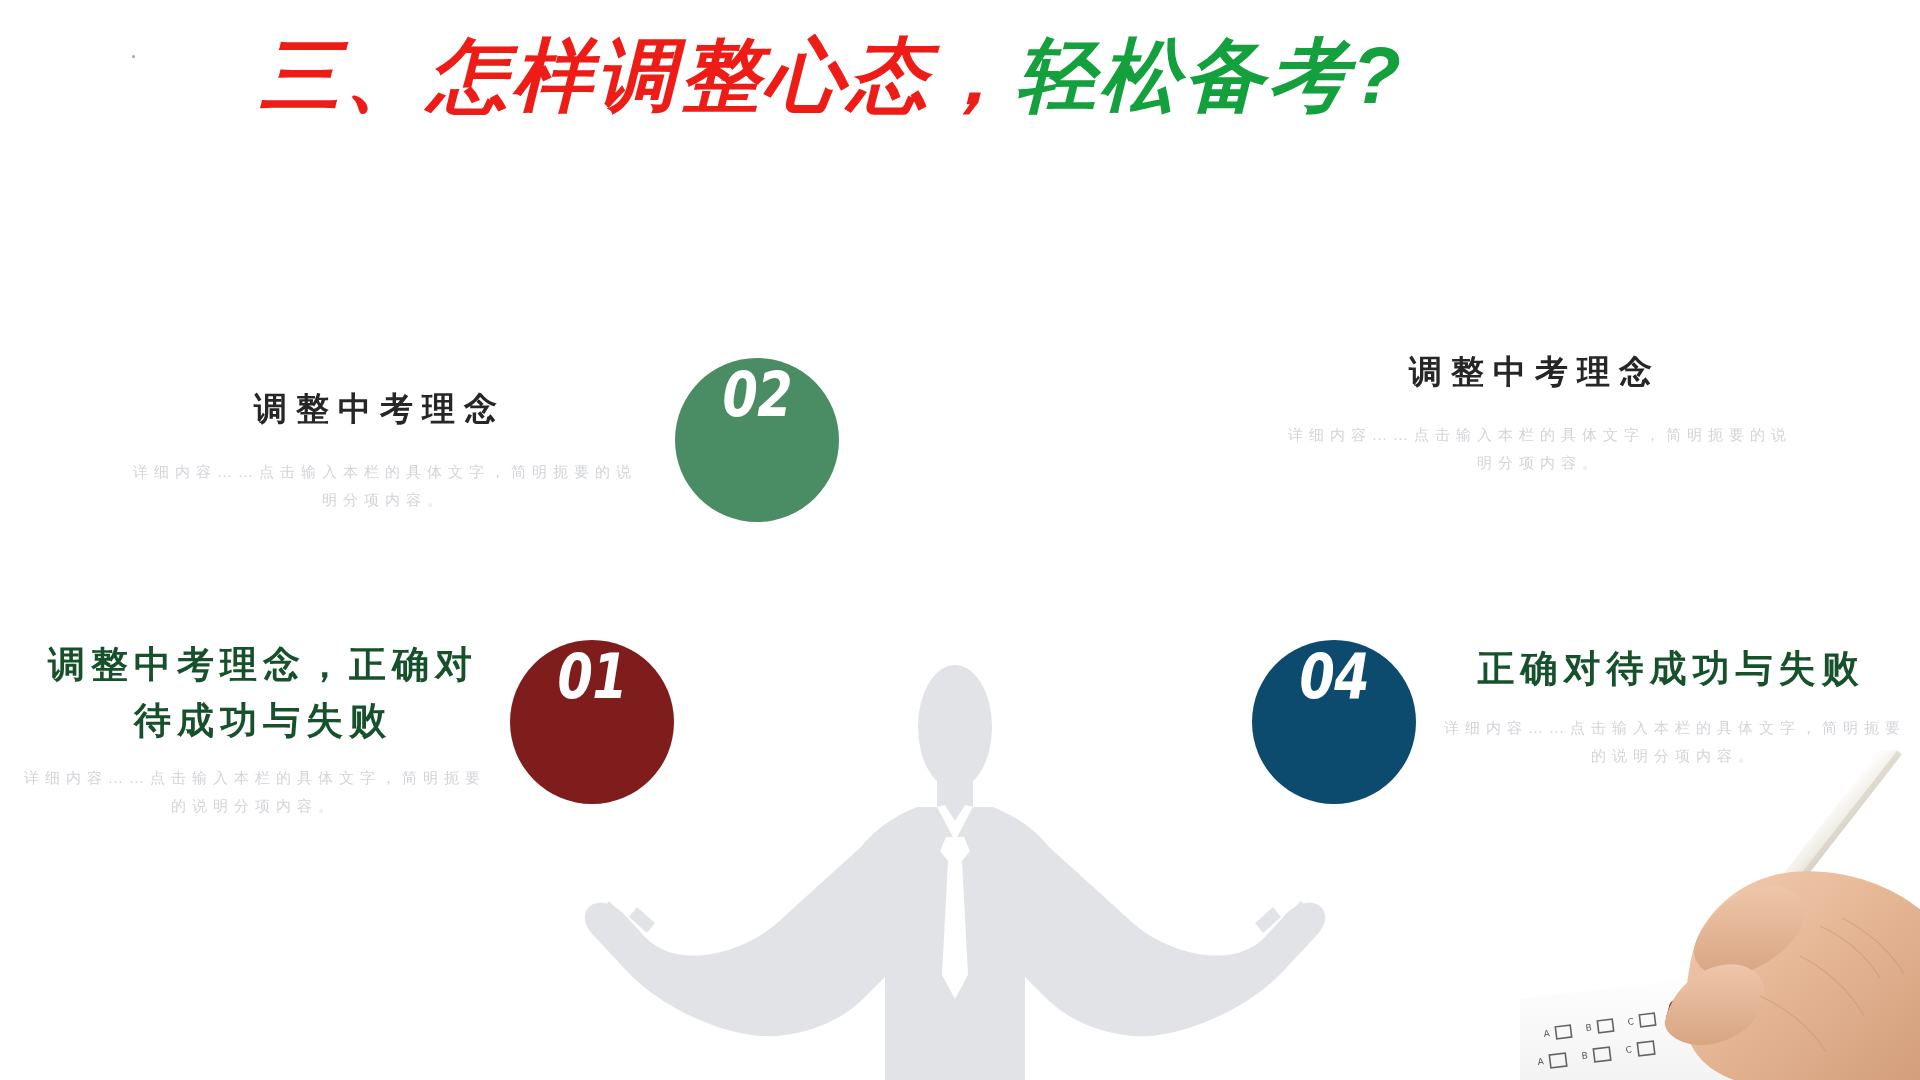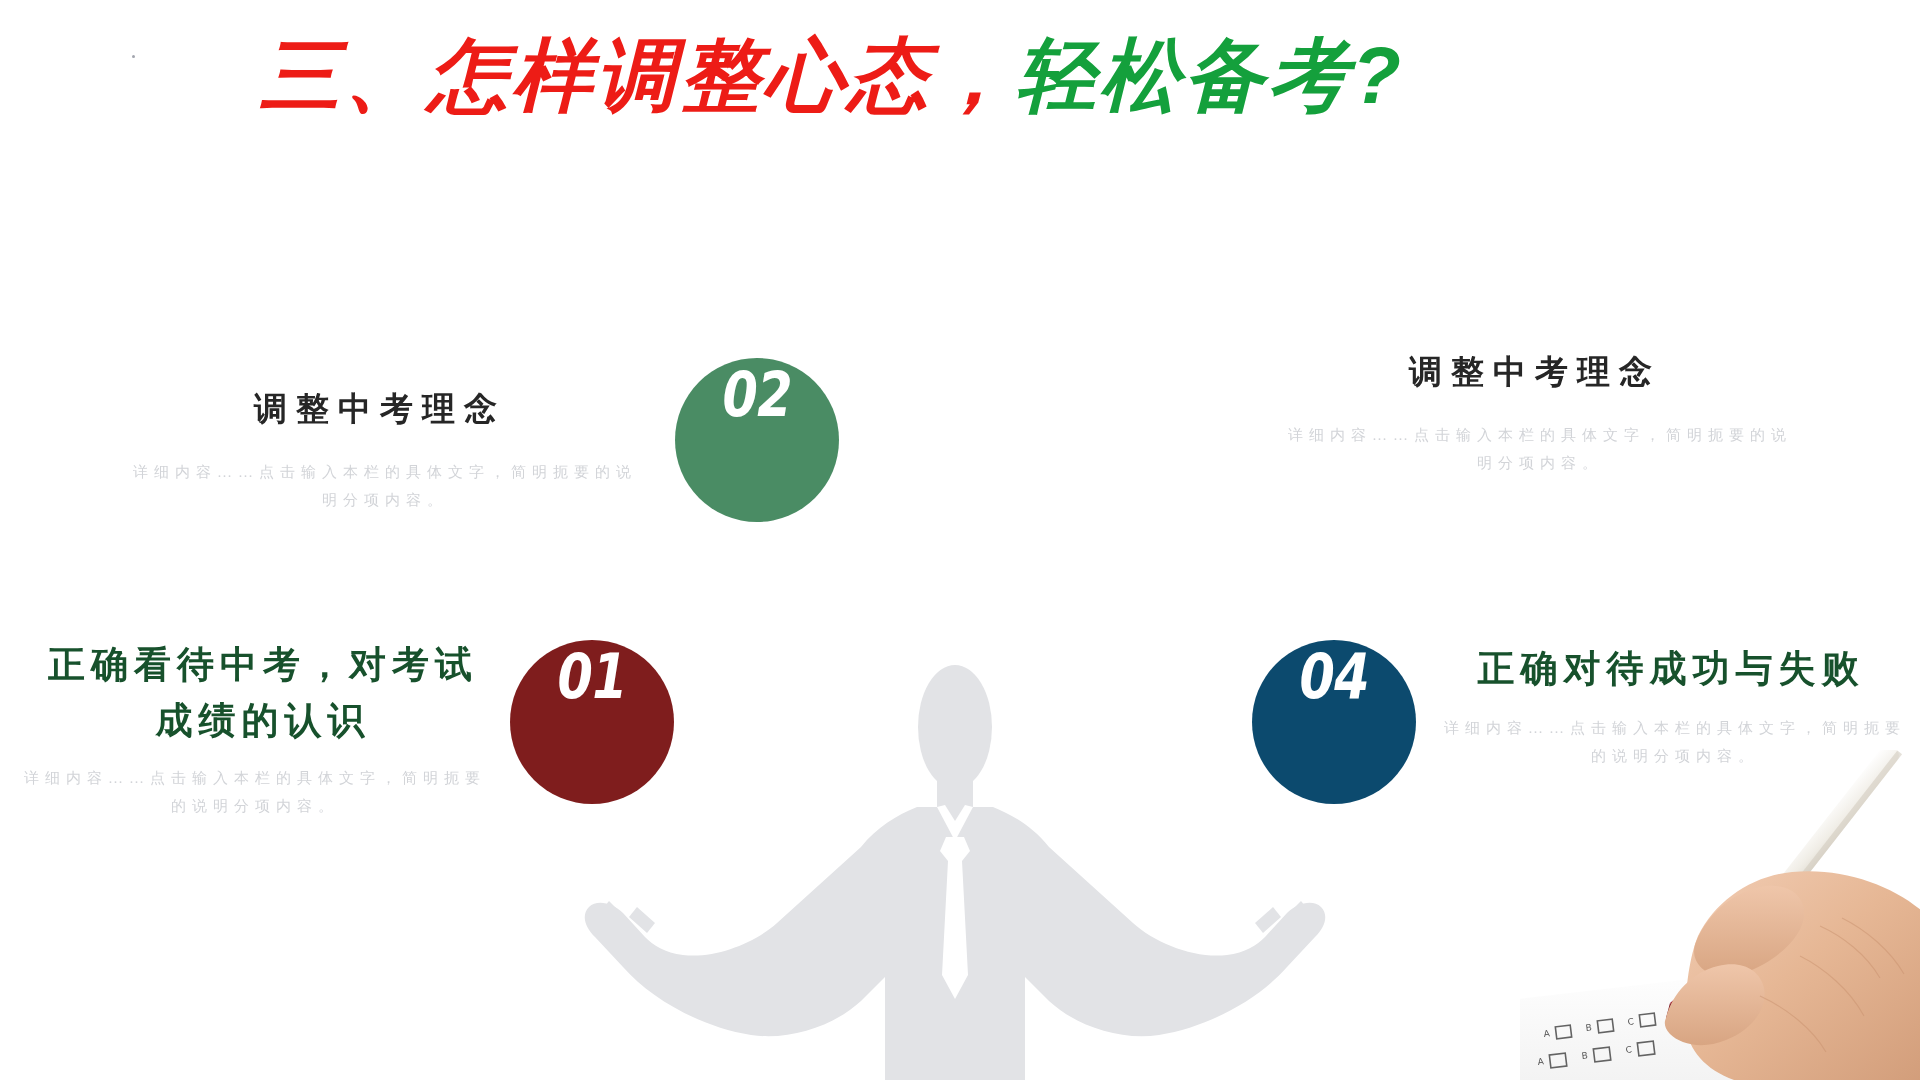--- a/index.html
+++ b/index.html
@@ -301,21 +301,21 @@
       <g stroke="#C9926F" stroke-width="1.2" fill="none" opacity=".5">
         <path d="M300 176 C 322 186, 346 204, 360 228"></path>
         <path d="M322 168 C 346 180, 370 200, 384 224"></path>
         <path d="M280 206 C 304 218, 330 240, 344 266"></path>
         <path d="M240 246 C 266 258, 292 278, 306 302"></path>
       </g>
     </svg>
   </div>
 
   <div class="blk" id="blk-01">
-    <div class="head">正确看待中考，对考试成绩的认识</div>
+    <div class="head">调整中考理念，正确对待成功与失败</div>
     <div class="body">详细内容……点击输入本栏的具体文字，简明扼要的说明分项内容。</div>
   </div>
   <div class="circle" id="circle-01" style="background:#7f1d1d;">
     <span class="num">01</span>
   </div>
 
   <div class="blk" id="blk-02">
     <div class="head">调整中考理念</div>
     <div class="body">详细内容……点击输入本栏的具体文字，简明扼要的说明分项内容。</div>
   </div>

